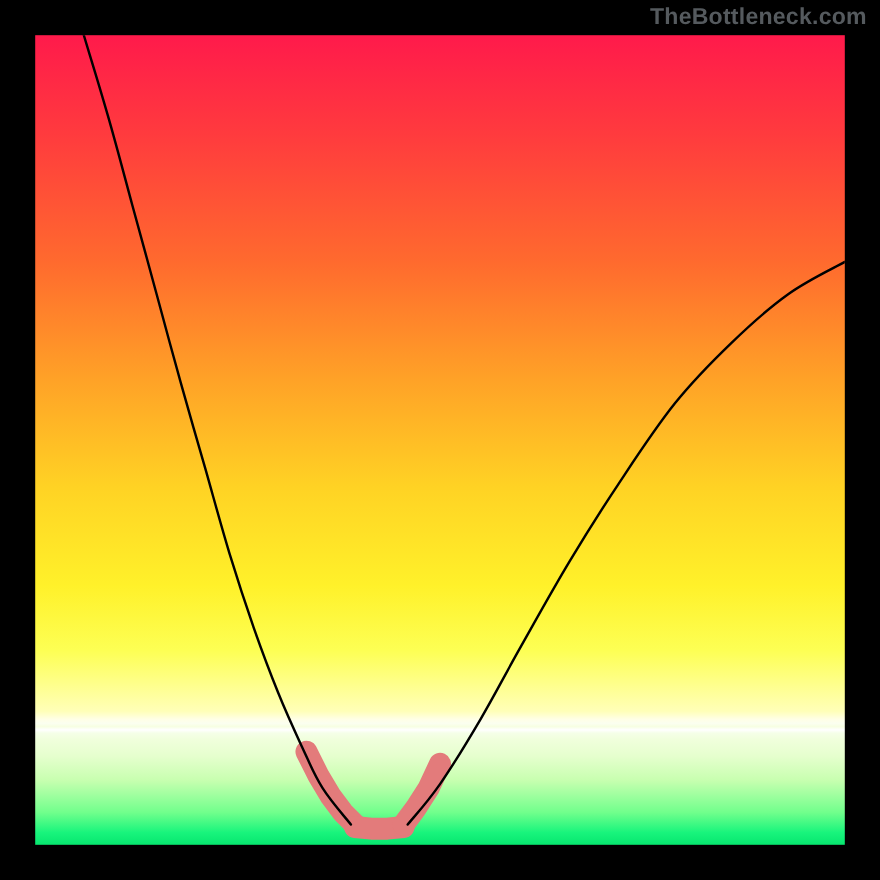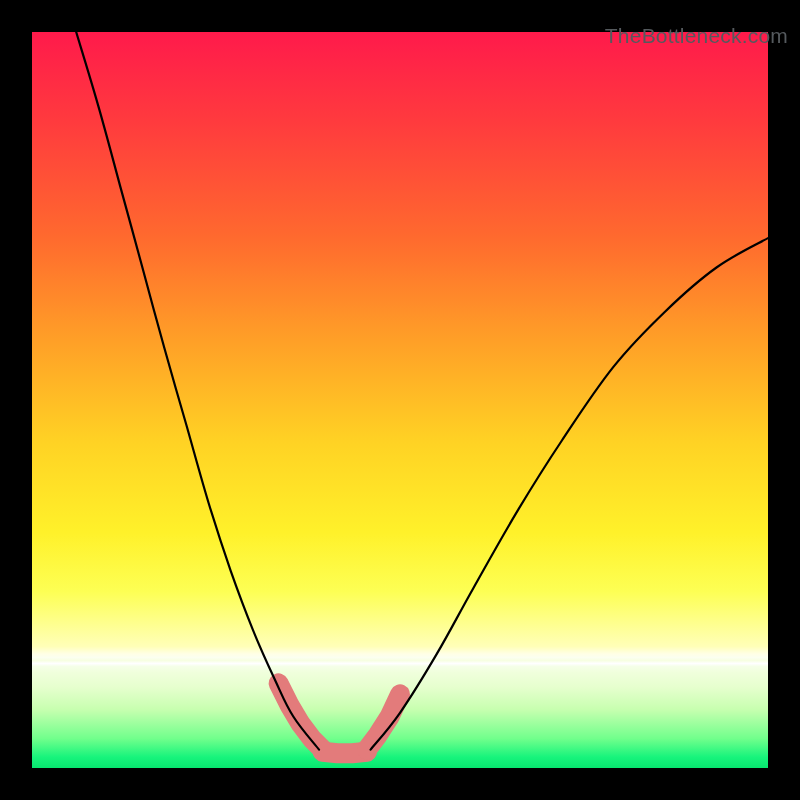--- a/index.html
+++ b/index.html
@@ -16,24 +16,23 @@
     width: 800px;
     height: 800px;
     background: #000;
   }
   .watermark {
     position: absolute;
     top: 4px;
     right: 12px;
     color: #555a5e;
     font-size: 21px;
-    font-weight: 400;
+    font-weight: 700;
     letter-spacing: 0.2px;
     z-index: 10;
-    margin-top: 20px;
   }
   .plot-area {
     position: absolute;
     left: 32px;
     top: 32px;
     width: 736px;
     height: 736px;
     
     background: linear-gradient(
       to bottom,

